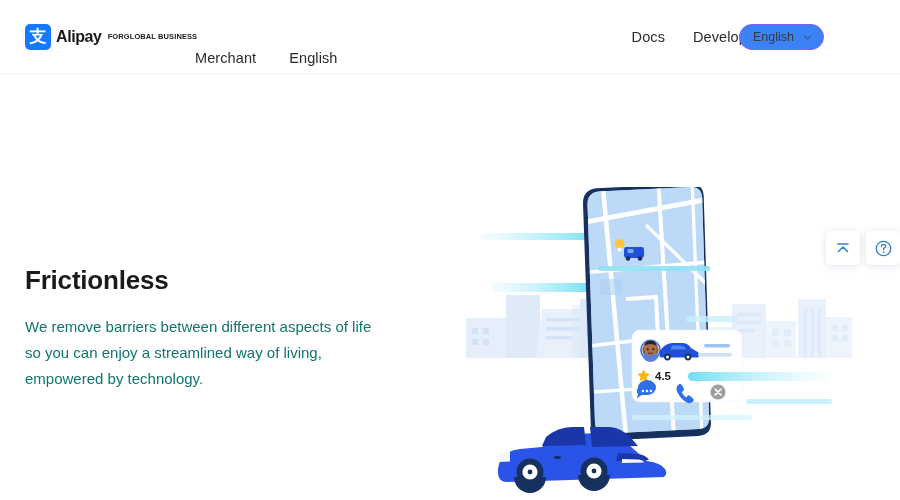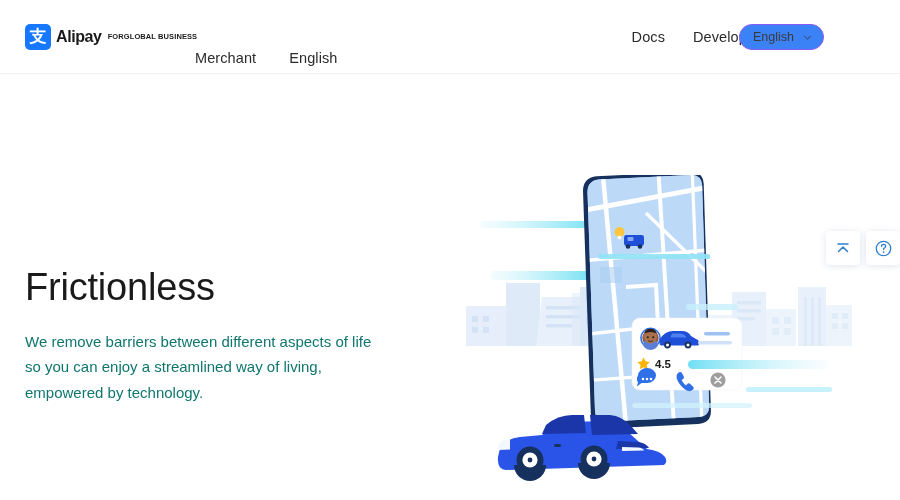--- a/index.html
+++ b/index.html
@@ -133,40 +133,40 @@
   }
 
   
   .hero-text {
     position: absolute;
     left: 25px;
     top: 265px;
     width: 380px;
   }
   .hero-title {
-    font-size: 38px;
-    font-weight: 400;
+    font-size: 26px;
+    font-weight: 700;
     color: #1a1a1a;
     line-height: 1.2;
     margin: 0 0 18px 0;
     letter-spacing: -0.2px;
   }
   .hero-body {
     font-size: 15px;
     color: #0f766e;
     line-height: 1.72;
     margin: 0;
     max-width: 360px;
   }
 
   
   .illo {
     position: absolute;
     left: 450px;
-    top: 175px;
+    top: 187px;
     width: 420px;
     height: 310px;
   }
   .illo svg { display: block; }
 
   
   .side-btns {
     position: absolute;
     right: 0px;
     top: 231px;

